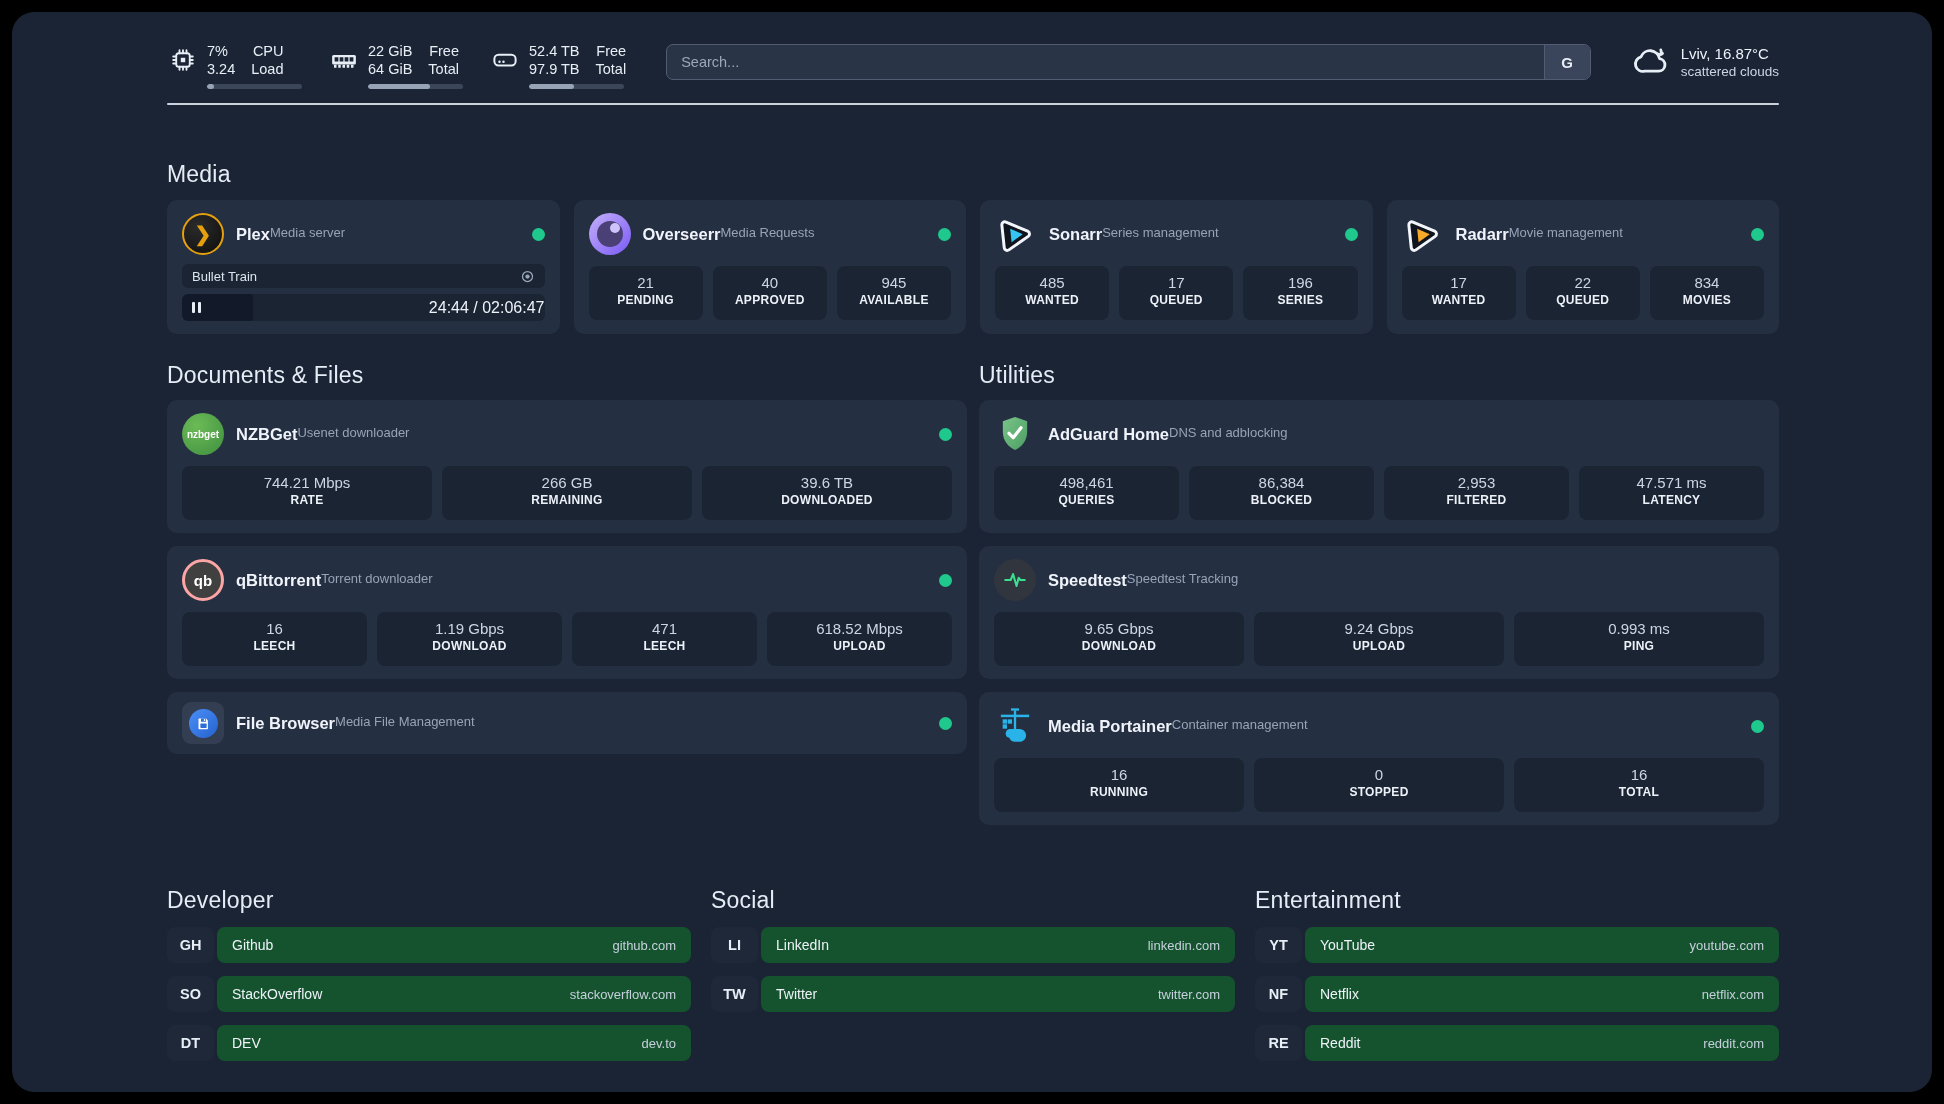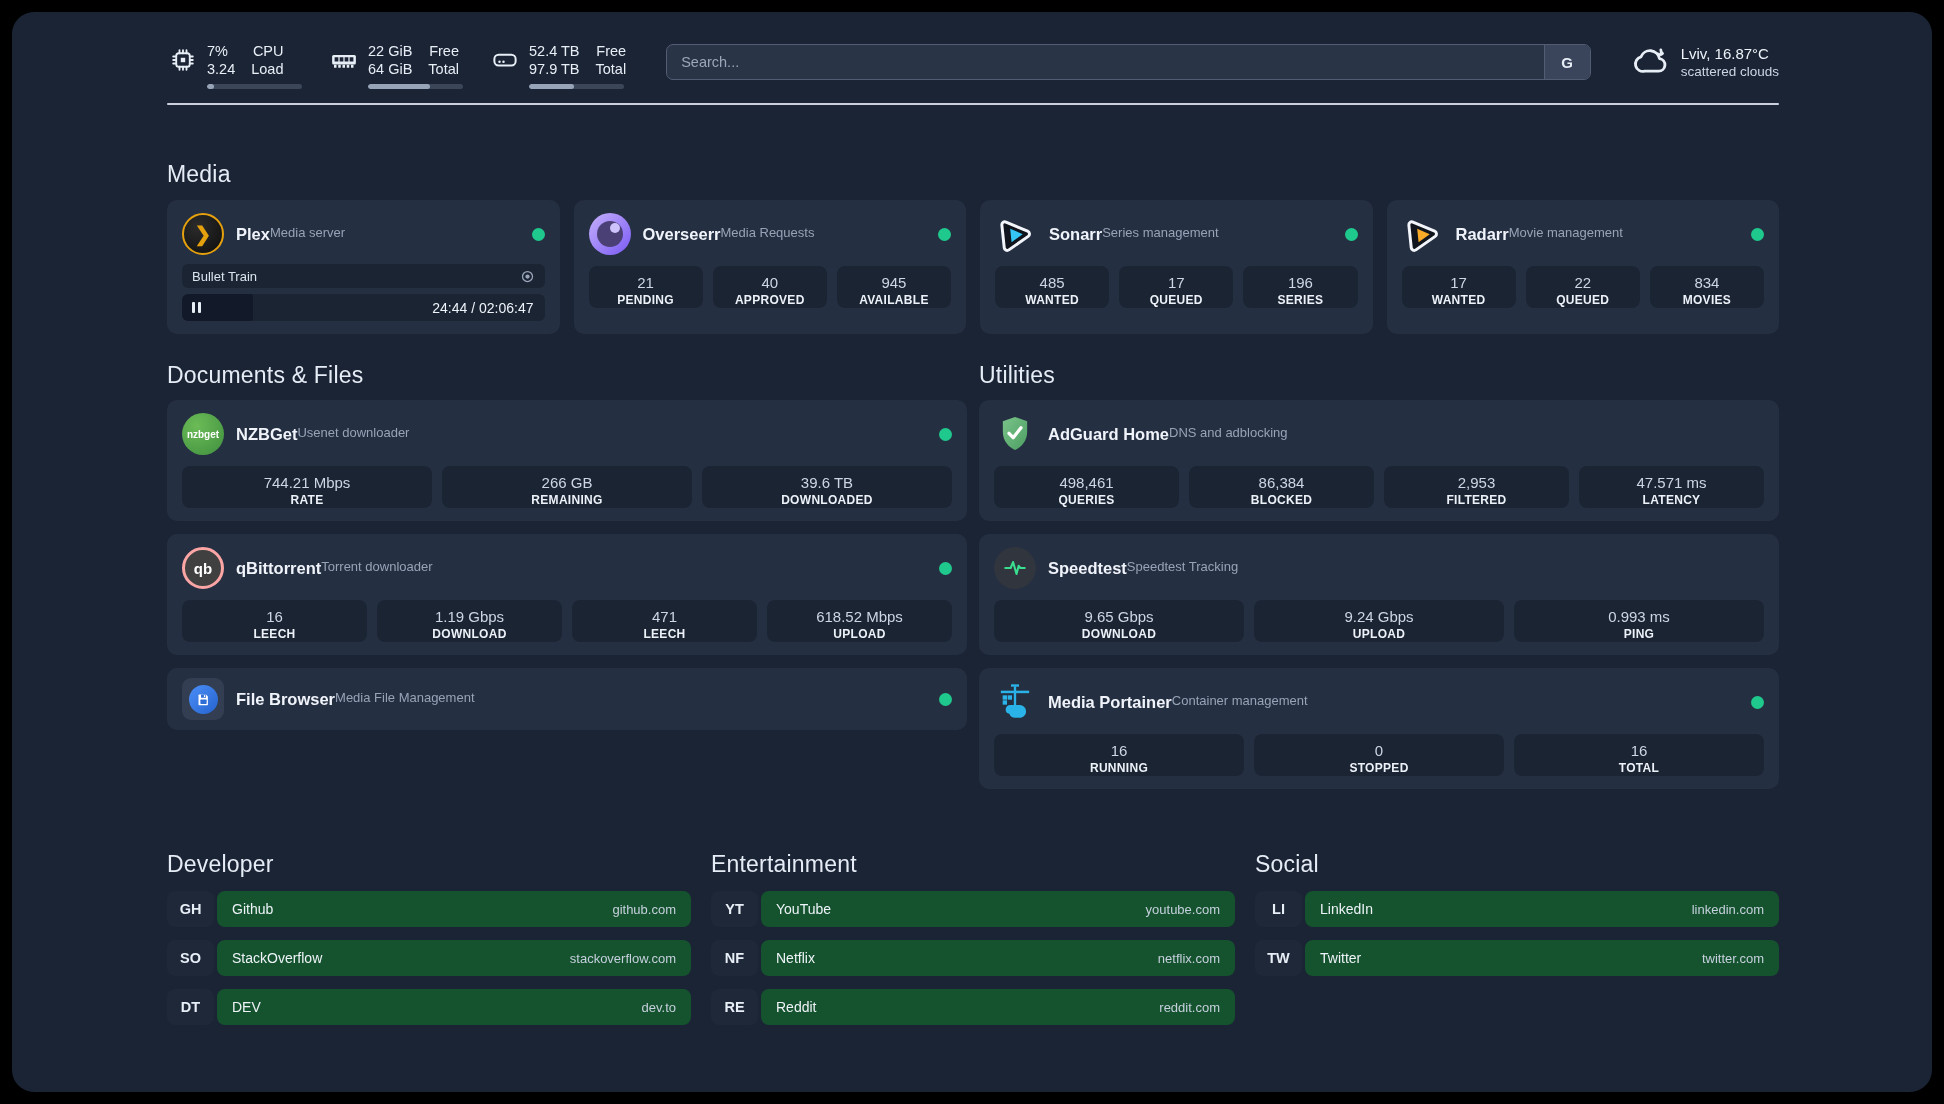--- a/index.html
+++ b/index.html
@@ -42,34 +42,34 @@
   .card { background:#252f42; border-radius:10px; padding:13px 15px; display:flex; flex-direction:column; }
   .card.slim { padding:10px 15px; }
   .chead { display:flex; align-items:center; }
   .appicon { width:42px; height:42px; flex:none; margin-right:12px; border-radius:50%;
     display:flex; align-items:center; justify-content:center; position:relative; }
   .ctxt { display:flex; flex-direction:row; }
   .cname { font-size:16.5px; font-weight:600; color:#f0f4fa; line-height:21px; }
   .cdesc { font-size:13px; color:#97a3b7; line-height:17px; }
   .dot { width:13px; height:13px; border-radius:50%; margin-left:auto; flex:none; }
   .tiles { display:flex; gap:10px; margin-top:11px; }
-  .tile { flex:1; background:#1b2433; border-radius:8px; padding:7px 6px 0; text-align:center; }
+  .tile { flex:1; background:#1b2433; border-radius:8px; padding:7px 6px 12px; text-align:center; }
   .tval { font-size:15px; color:#cdd6e4; line-height:19px; }
   .tlab { font-size:12px; font-weight:bold; color:#edf1f8; line-height:16px; letter-spacing:.3px; }
   
   .session { margin-top:9px; display:flex; flex-direction:column; gap:6px; }
   .sess-title { background:#1b2433; border-radius:6px; height:24px; display:flex; align-items:center;
     padding:0 10px; font-size:13px; color:#dbe3ee; }
   .sess-title .sico { margin-left:auto; display:flex; }
   .sess-bar { background:#1b2433; border-radius:6px; height:27px; position:relative; overflow:hidden;
     display:flex; align-items:center; }
   .elapsed { height:100%; background:#121a29; border-radius:6px 3px 3px 6px; display:flex; align-items:center; padding-left:10px; }
   .pause { display:flex; gap:3px; }
   .pause i { display:block; width:3px; height:11px; background:#e8eef6; border-radius:1px; }
-  .sess-time { position:absolute; right:11px; font-size:14px; color:#eef3f9; }
+  .sess-time { position:absolute; right:0; font-size:16px; color:#eef3f9; }
   
   .ic-plex { background:radial-gradient(circle at 35% 30%, #2b2b2b, #0e0e0e); border:2px solid #e5a00d; }
   .ic-plex span { color:#e5a00d; font-size:20px; font-weight:bold; }
   .ic-overseerr { background:linear-gradient(135deg,#c4b0fa,#7a5af5); }
   .ic-overseerr .inner { width:26px; height:26px; border-radius:50%; background:#4a4076;
     position:relative; overflow:hidden; }
   .ic-overseerr .glint { position:absolute; width:10px; height:10px; border-radius:50%;
     background:#cfc3fb; top:2px; right:3px; }
   .ic-nzbget { background:radial-gradient(circle at 35% 30%, #6cbb57, #3f8f3f); }
   .ic-nzbget span { color:#fff; font-size:10px; font-weight:bold; }
@@ -543,20 +543,38 @@
       <div class="lrow">
         <span class="labbr">DT</span>
         <span class="lpill">
           <span class="lname">DEV</span>
           <span class="lurl">dev.to</span>
         </span>
       </div>
     </div>
 
     <div class="linkcol">
+      <h2 class="sect-title">Social</h2>
+      <div class="lrow">
+        <span class="labbr">LI</span>
+        <span class="lpill">
+          <span class="lname">LinkedIn</span>
+          <span class="lurl">linkedin.com</span>
+        </span>
+      </div>
+      <div class="lrow">
+        <span class="labbr">TW</span>
+        <span class="lpill">
+          <span class="lname">Twitter</span>
+          <span class="lurl">twitter.com</span>
+        </span>
+      </div>
+    </div>
+
+    <div class="linkcol">
       <h2 class="sect-title">Entertainment</h2>
       <div class="lrow">
         <span class="labbr">YT</span>
         <span class="lpill">
           <span class="lname">YouTube</span>
           <span class="lurl">youtube.com</span>
         </span>
       </div>
       <div class="lrow">
         <span class="labbr">NF</span>
@@ -566,34 +584,16 @@
         </span>
       </div>
       <div class="lrow">
         <span class="labbr">RE</span>
         <span class="lpill">
           <span class="lname">Reddit</span>
           <span class="lurl">reddit.com</span>
         </span>
       </div>
     </div>
-
-    <div class="linkcol">
-      <h2 class="sect-title">Social</h2>
-      <div class="lrow">
-        <span class="labbr">LI</span>
-        <span class="lpill">
-          <span class="lname">LinkedIn</span>
-          <span class="lurl">linkedin.com</span>
-        </span>
-      </div>
-      <div class="lrow">
-        <span class="labbr">TW</span>
-        <span class="lpill">
-          <span class="lname">Twitter</span>
-          <span class="lurl">twitter.com</span>
-        </span>
-      </div>
-    </div>
   </div>
 
 </div>
 </div>
 
 </body></html>

